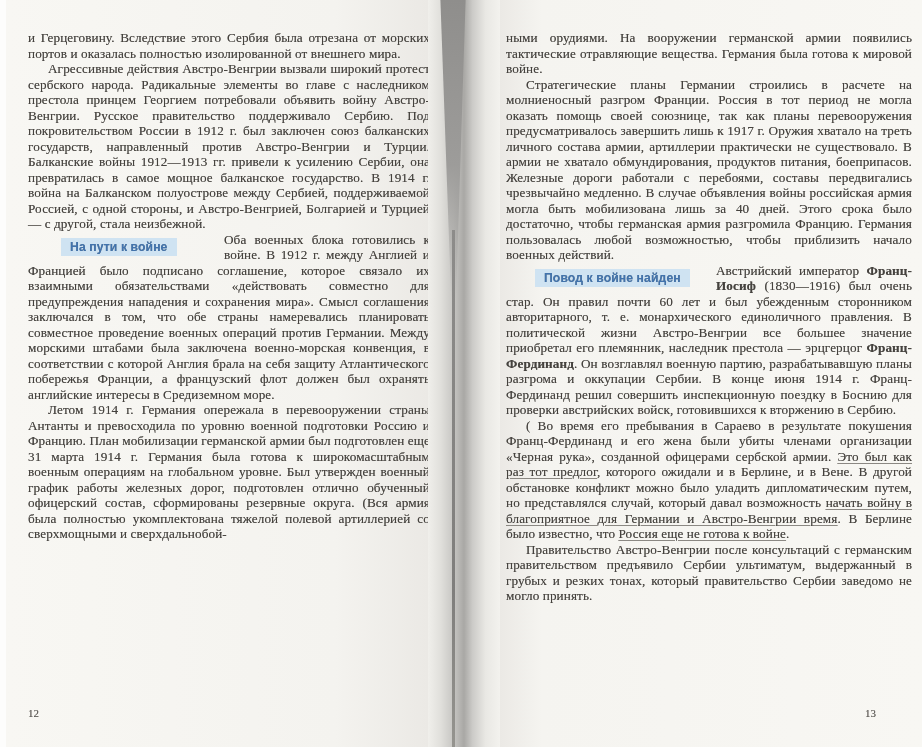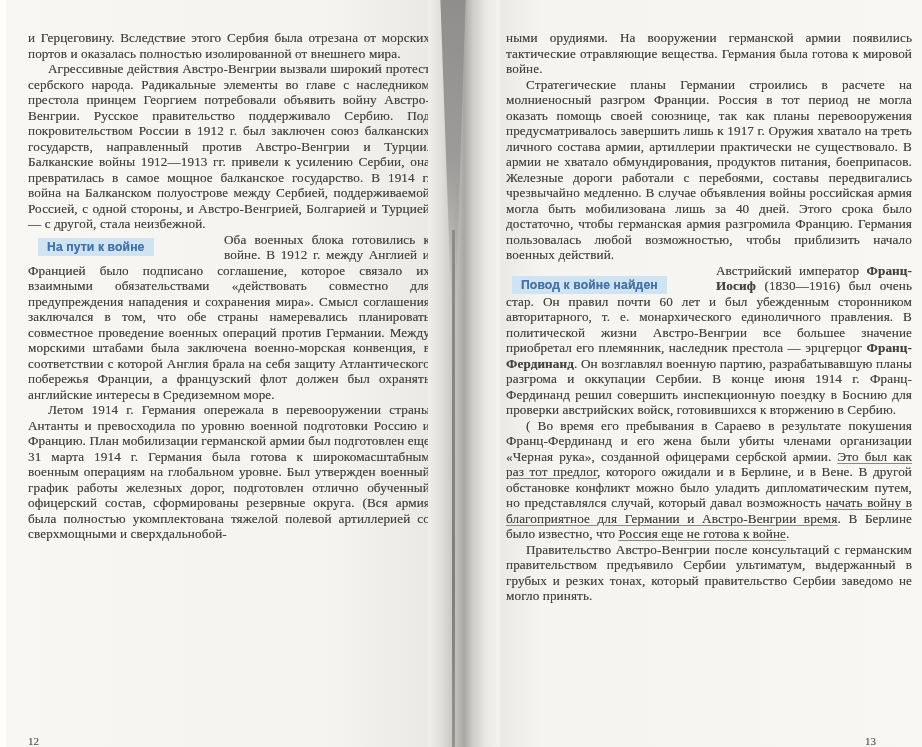--- a/index.html
+++ b/index.html
@@ -39,35 +39,36 @@
     letter-spacing:.1px;
   }
   .page-left  .textcol{left:22px;width:402px;}
   .page-right .textcol{left:6px;width:406px;}
   .textcol p{margin:0;text-indent:20px;}
   .textcol p.noindent{text-indent:0;}
   .rubric-float{
     float:left;width:190px;min-height:31px;box-sizing:border-box;
     display:flex;align-items:center;padding-left:10px;margin-right:6px;
   }
-  .page-right .rubric-float{width:204px;padding-left:6px;align-items:flex-end;}
+  .page-right .rubric-float{width:204px;padding-left:6px;}
   .rubric-label{
     background:#cfe3f2;color:#4173ad;font-weight:bold;
     font-size:12.2px;line-height:14px;padding:2px 9px;white-space:nowrap;
     font-family:"Liberation Sans","DejaVu Sans",sans-serif;
+    margin-left:23px;
   }
   .seg-b{font-weight:bold;}
   .seg-u{
     text-decoration:underline;
     text-decoration-color:#8b8883;
     text-decoration-thickness:1.2px;
     text-underline-offset:2px;
   }
   .pageno{
-    position:absolute;bottom:0;font-size:11px;color:#5a5753;
+    position:absolute;bottom:28px;font-size:11px;color:#5a5753;
     text-shadow:0 0 .5px rgba(90,87,83,.5);
   }
   .pageno-left{left:22px;}
   .pageno-right{right:46px;text-align:center;}
 </style>
 </head>
 <body>
 
 <div id="photo">
 

